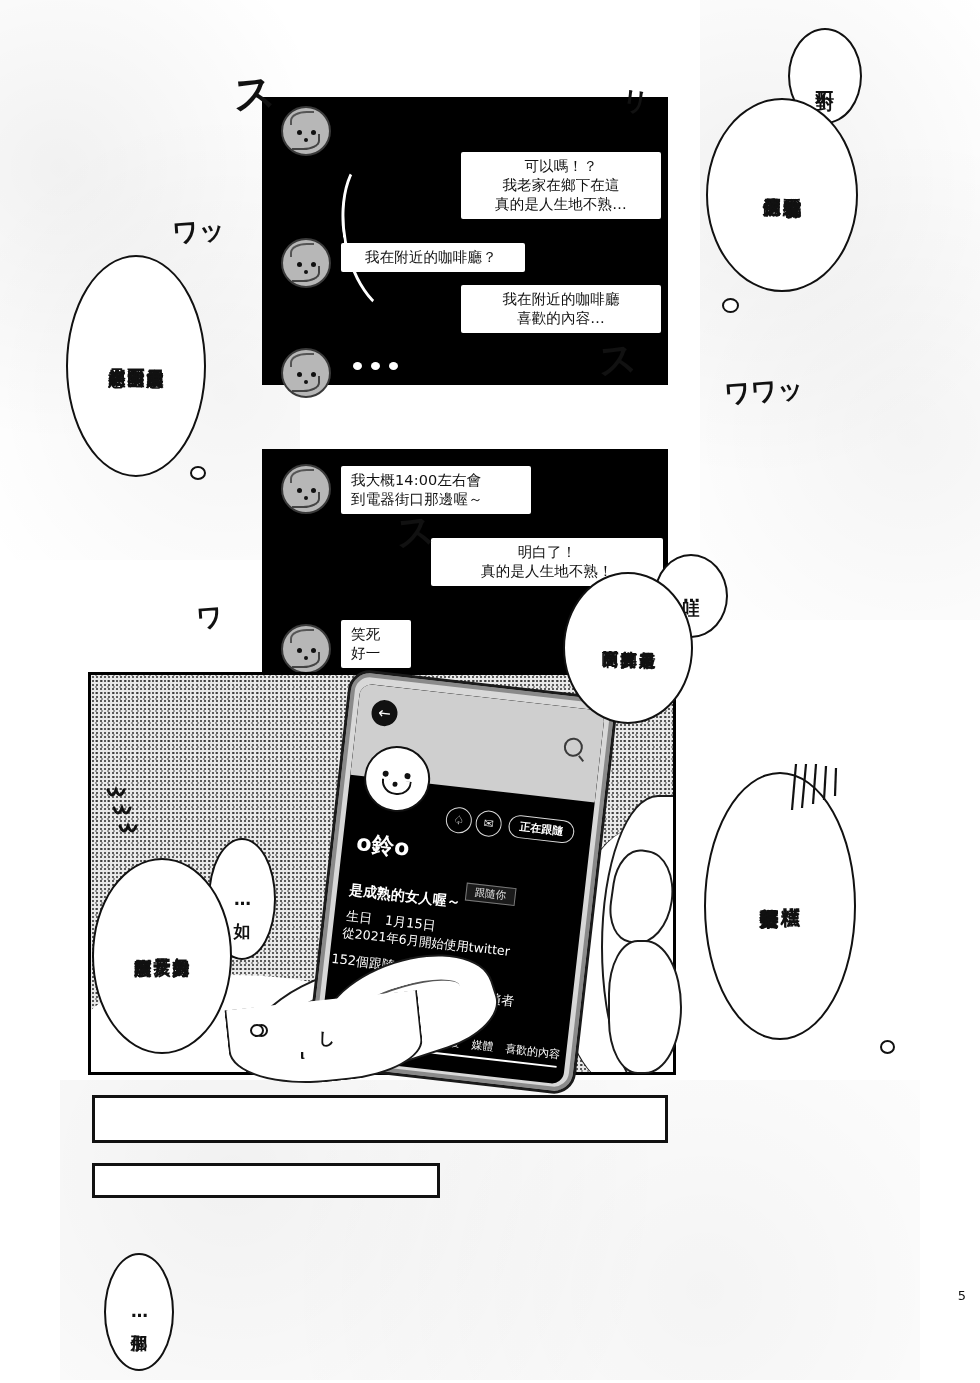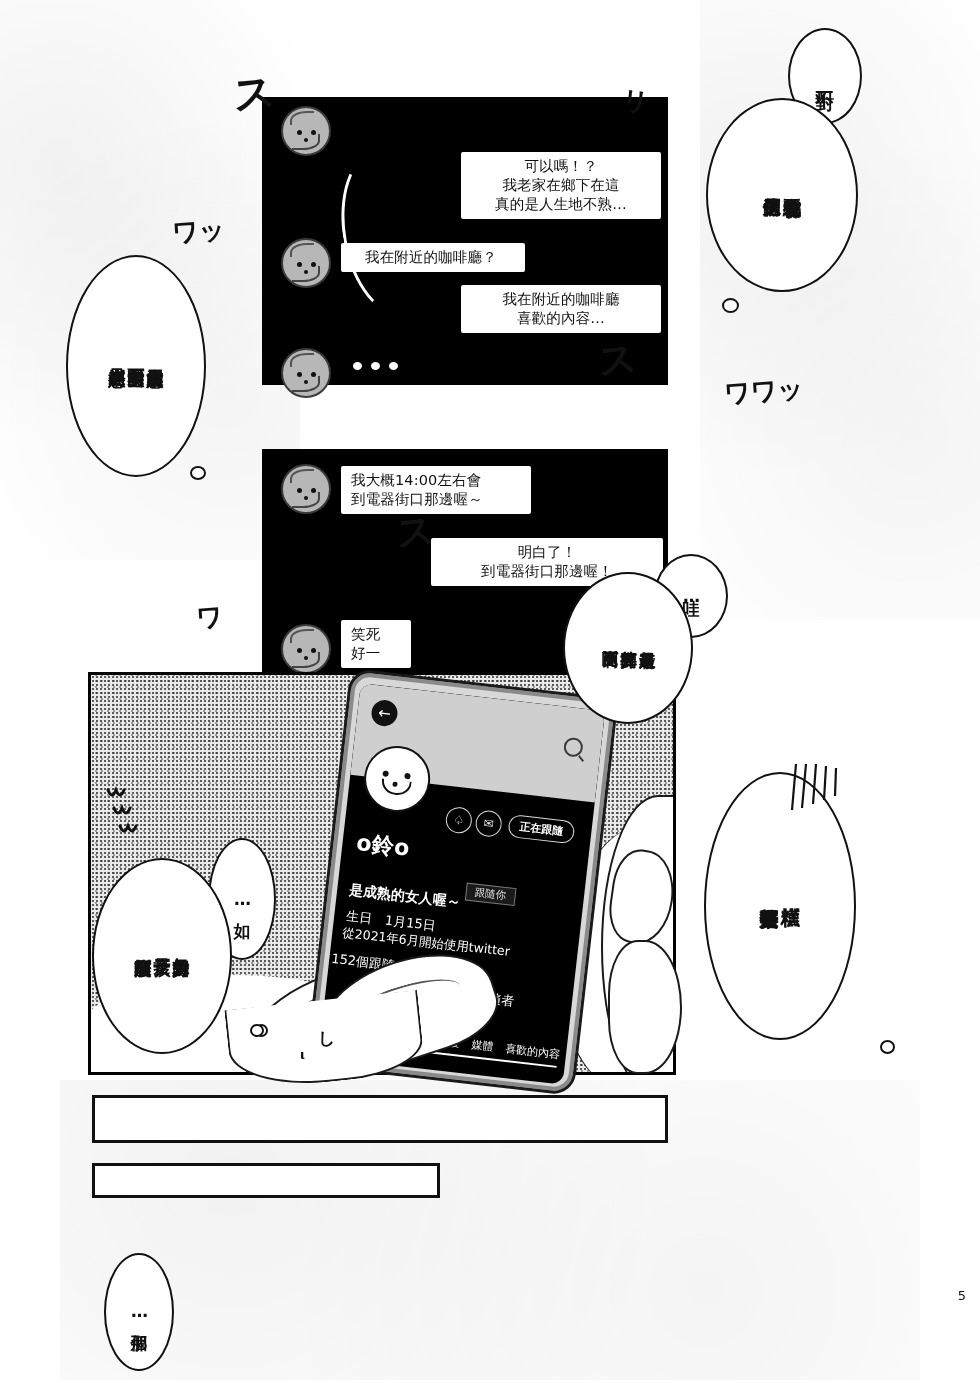--- a/index.html
+++ b/index.html
@@ -389,21 +389,21 @@
       <span class="eye" style="left:14px;top:22px;"></span>
       <span class="eye" style="left:28px;top:22px;"></span>
       <span class="nose" style="left:21px;top:30px;"></span>
       <span class="chin" style="left:9px;top:26px;width:26px;height:14px;"></span>
     </div>
 
     <div class="bubble-msg msg-left" style="left:76px;top:14px;width:190px;">我大概14:00左右會
 到電器街口那邊喔～</div>
 
     <div class="bubble-msg msg-right" style="left:166px;top:86px;width:232px;">明白了！
-到電器街口那邊喔！</div>
+真的是人生地不熟！</div>
 
     <div class="bubble-msg msg-left" style="left:76px;top:168px;width:70px;">笑死
 好一</div>
   </div>
 
   <div class="panel panel-photo" style="left:88px;top:672px;width:588px;height:403px;">
     <div class="photo-bg"></div>
 
     <div class="photo-white" style="left:-10px;top:300px;width:330px;height:120px;border-radius:50% 60% 0 0;"></div>
     <div class="photo-white" style="left:470px;top:150px;width:140px;height:260px;border-radius:60% 0 0 40%;

